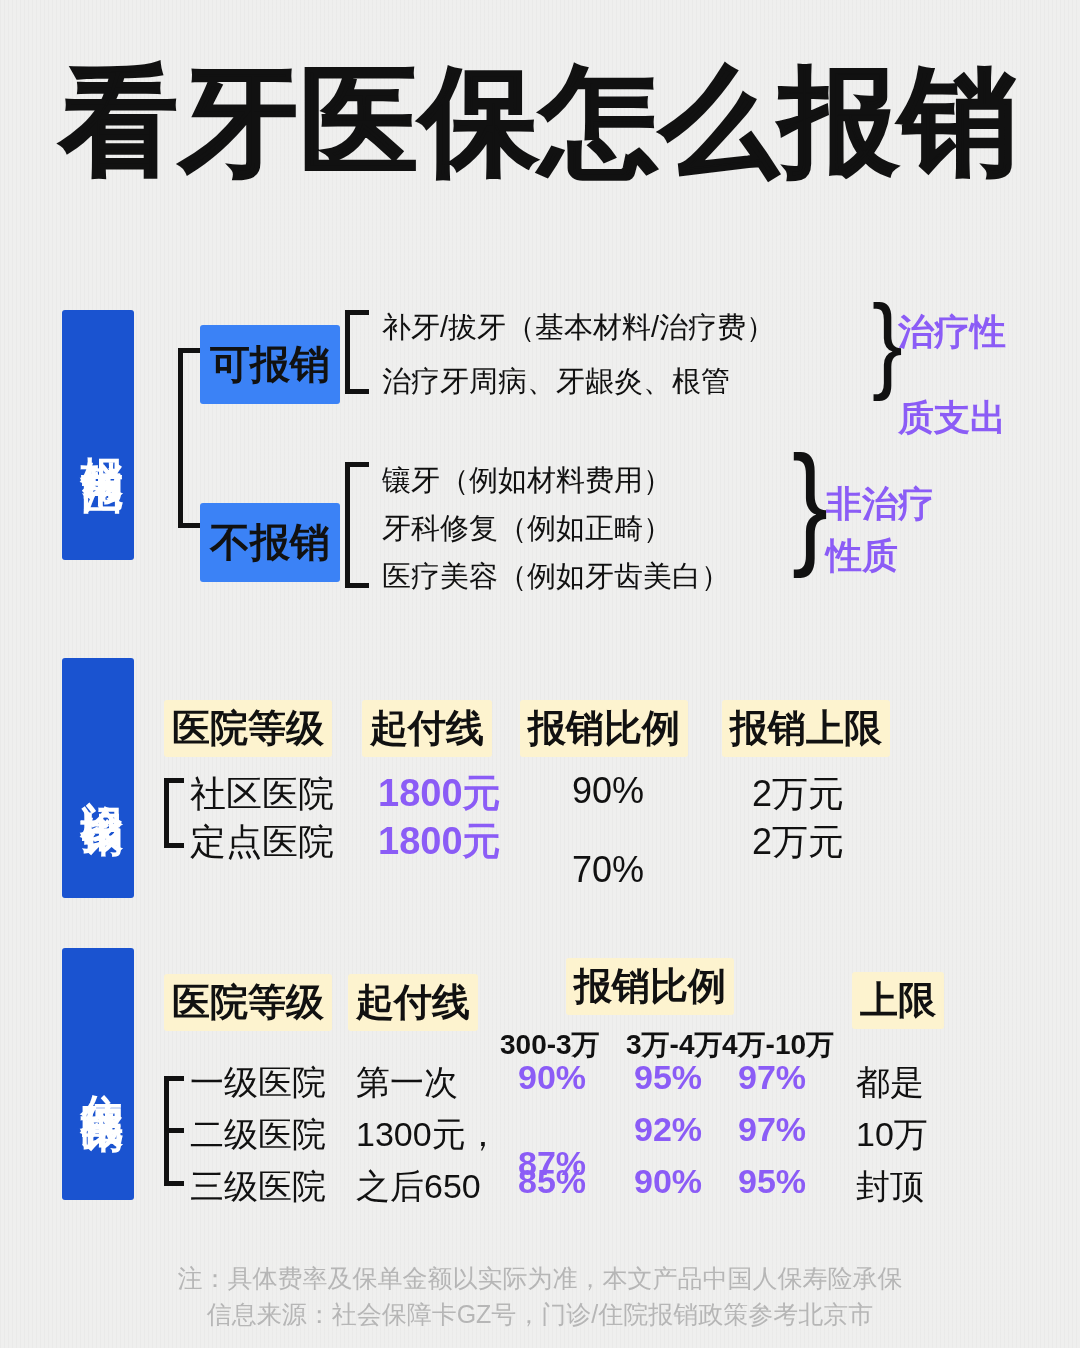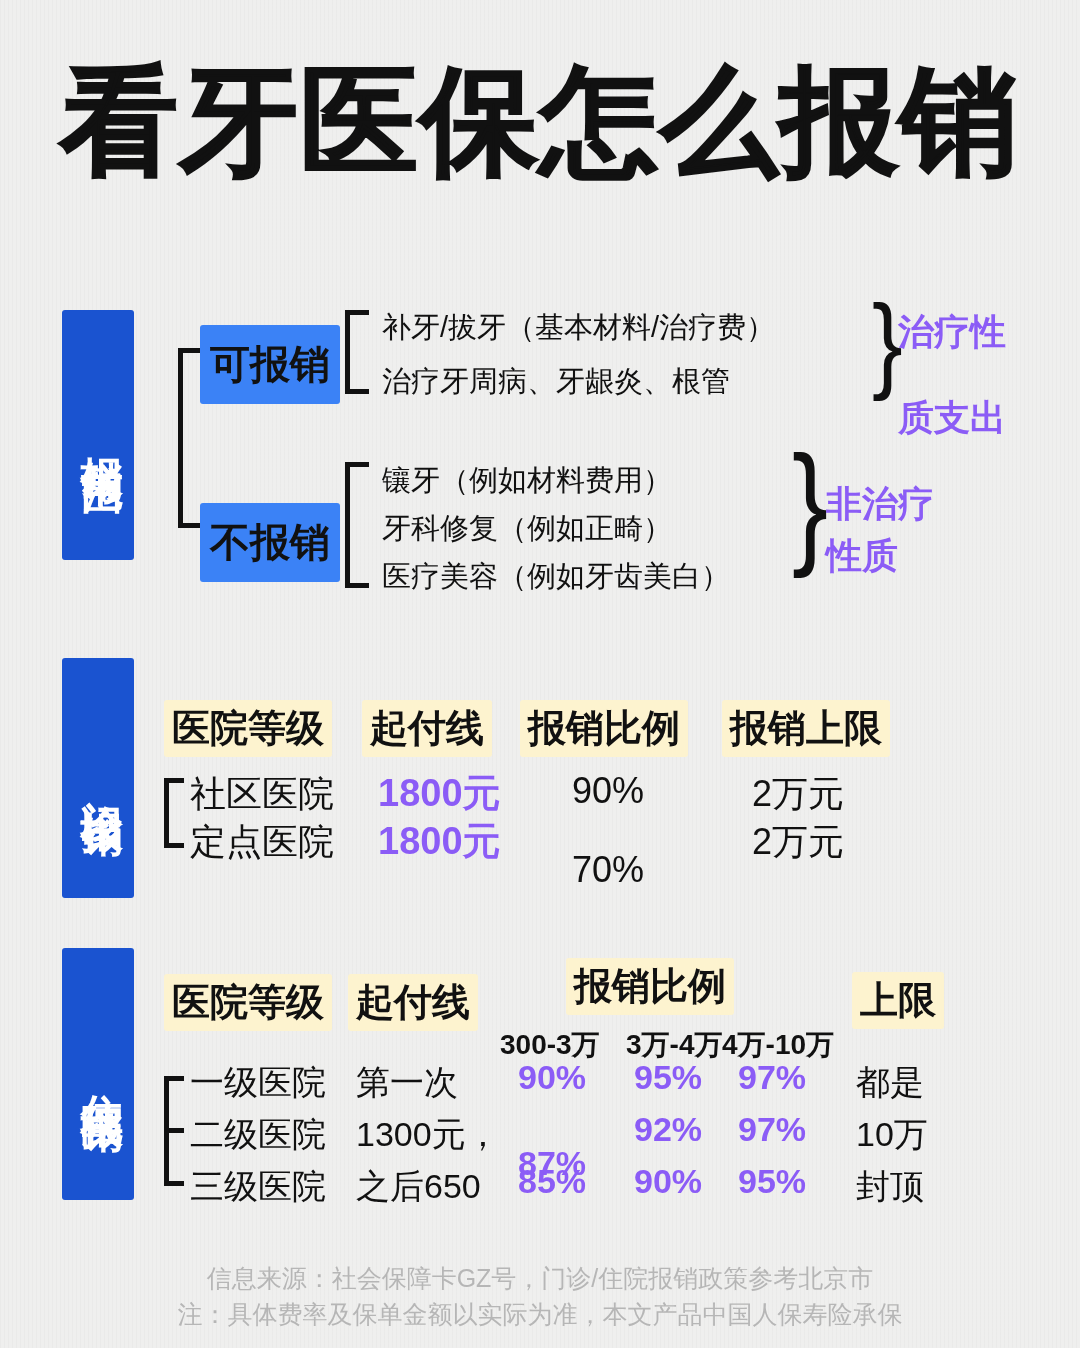--- a/index.html
+++ b/index.html
@@ -194,17 +194,17 @@
   <div class="abs txt" style="left:856px;top:1112px;font-size:34px;">10万</div>
 
   <div class="abs txt" style="left:190px;top:1164px;font-size:34px;">三级医院</div>
   <div class="abs txt" style="left:356px;top:1164px;font-size:34px;">之后650</div>
   <div class="abs txt red" style="left:518px;top:1162px;font-size:34px;">85%</div>
   <div class="abs txt red" style="left:634px;top:1162px;font-size:34px;">90%</div>
   <div class="abs txt red" style="left:738px;top:1162px;font-size:34px;">95%</div>
   <div class="abs txt" style="left:856px;top:1164px;font-size:34px;">封顶</div>
 
   <div class="footer">
+    <div>注：具体费率及保单金额以实际为准，本文产品中国人保寿险承保</div>
     <div>信息来源：社会保障卡GZ号，门诊/住院报销政策参考北京市</div>
-    <div>注：具体费率及保单金额以实际为准，本文产品中国人保寿险承保</div>
   </div>
 
 </div>
 
 </body></html>

